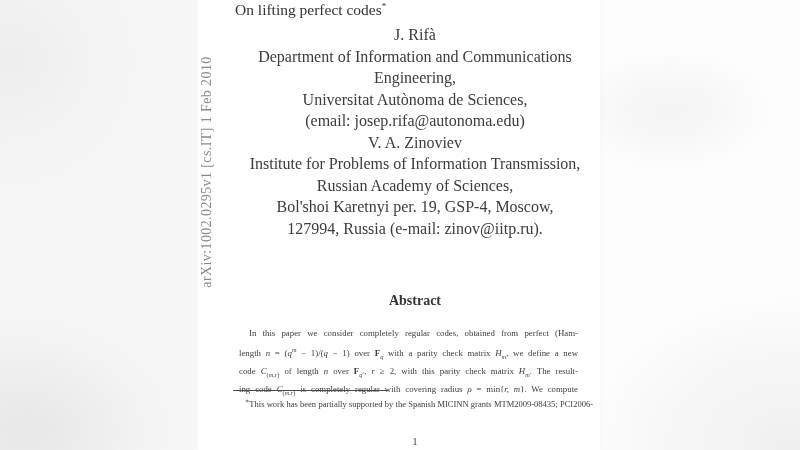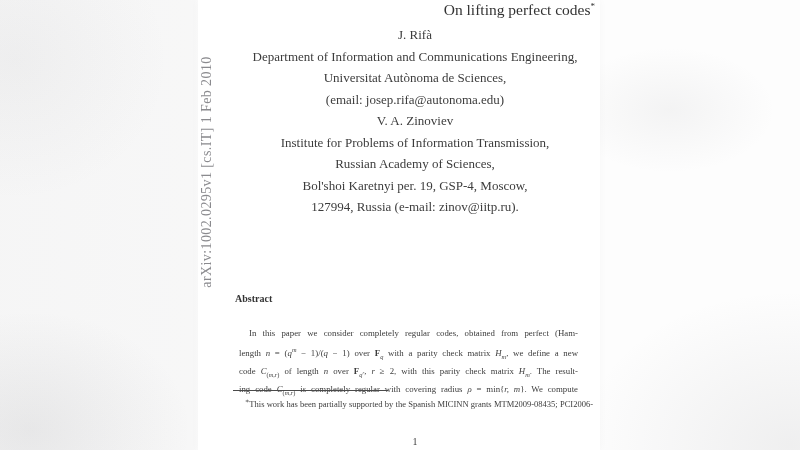--- a/index.html
+++ b/index.html
@@ -17,27 +17,27 @@
   }
   .page-area{position:absolute;left:198px;top:0;width:402px;height:450px;background:#ffffff;
     box-shadow:0 0 8px rgba(0,0,0,0.03);}
   
   .stamp-box{position:absolute;left:197px;top:47px;width:20px;height:250px;}
   .stamp-box span{
     position:absolute;left:50%;top:50%;
     transform:translate(-50%,-50%) rotate(-90deg);
     white-space:nowrap;font-size:14px;letter-spacing:0.4px;color:#8a8a8e;
   }
-  .title{position:absolute;left:235px;top:1px;width:360px;text-align:right;
+  .title{position:absolute;left:235px;top:1px;width:360px;text-align:left;
     font-size:15.5px;color:#333;}
   .title sup{font-size:9px;}
   .center-block{position:absolute;left:235px;top:24px;width:360px;text-align:center;
-    font-size:13px;line-height:21.5px;color:#3c3c3c;}
-  .abs-head{position:absolute;left:235px;top:293px;width:360px;
-    font-size:10px;font-weight:bold;color:#333;}
+    font-size:16px;line-height:21.5px;color:#3c3c3c;}
+  .abs-head{position:absolute;left:235px;top:293px;width:360px;text-align:center;
+    font-size:14px;font-weight:bold;color:#333;}
   .abstract{position:absolute;left:239px;top:326px;width:339px;
     font-size:8.8px;line-height:15.6px;color:#3c3c3c;}
   .abstract .abs-line{text-align:justify;text-align-last:justify;}
   .abstract .abs-line:first-child{text-indent:10px;}
   .abstract sub,.abstract sup{font-size:72%;}
   .fn-rule{position:absolute;left:233px;top:390px;width:155px;height:1px;background:#4a4a4a;}
   .footnote{position:absolute;left:234px;top:392px;width:359px;
     font-size:8.5px;line-height:18.5px;color:#3c3c3c;}
   .footnote .fn-line{text-align:justify;text-align-last:justify;}
   .footnote .fn-line.first{text-indent:11px;}

